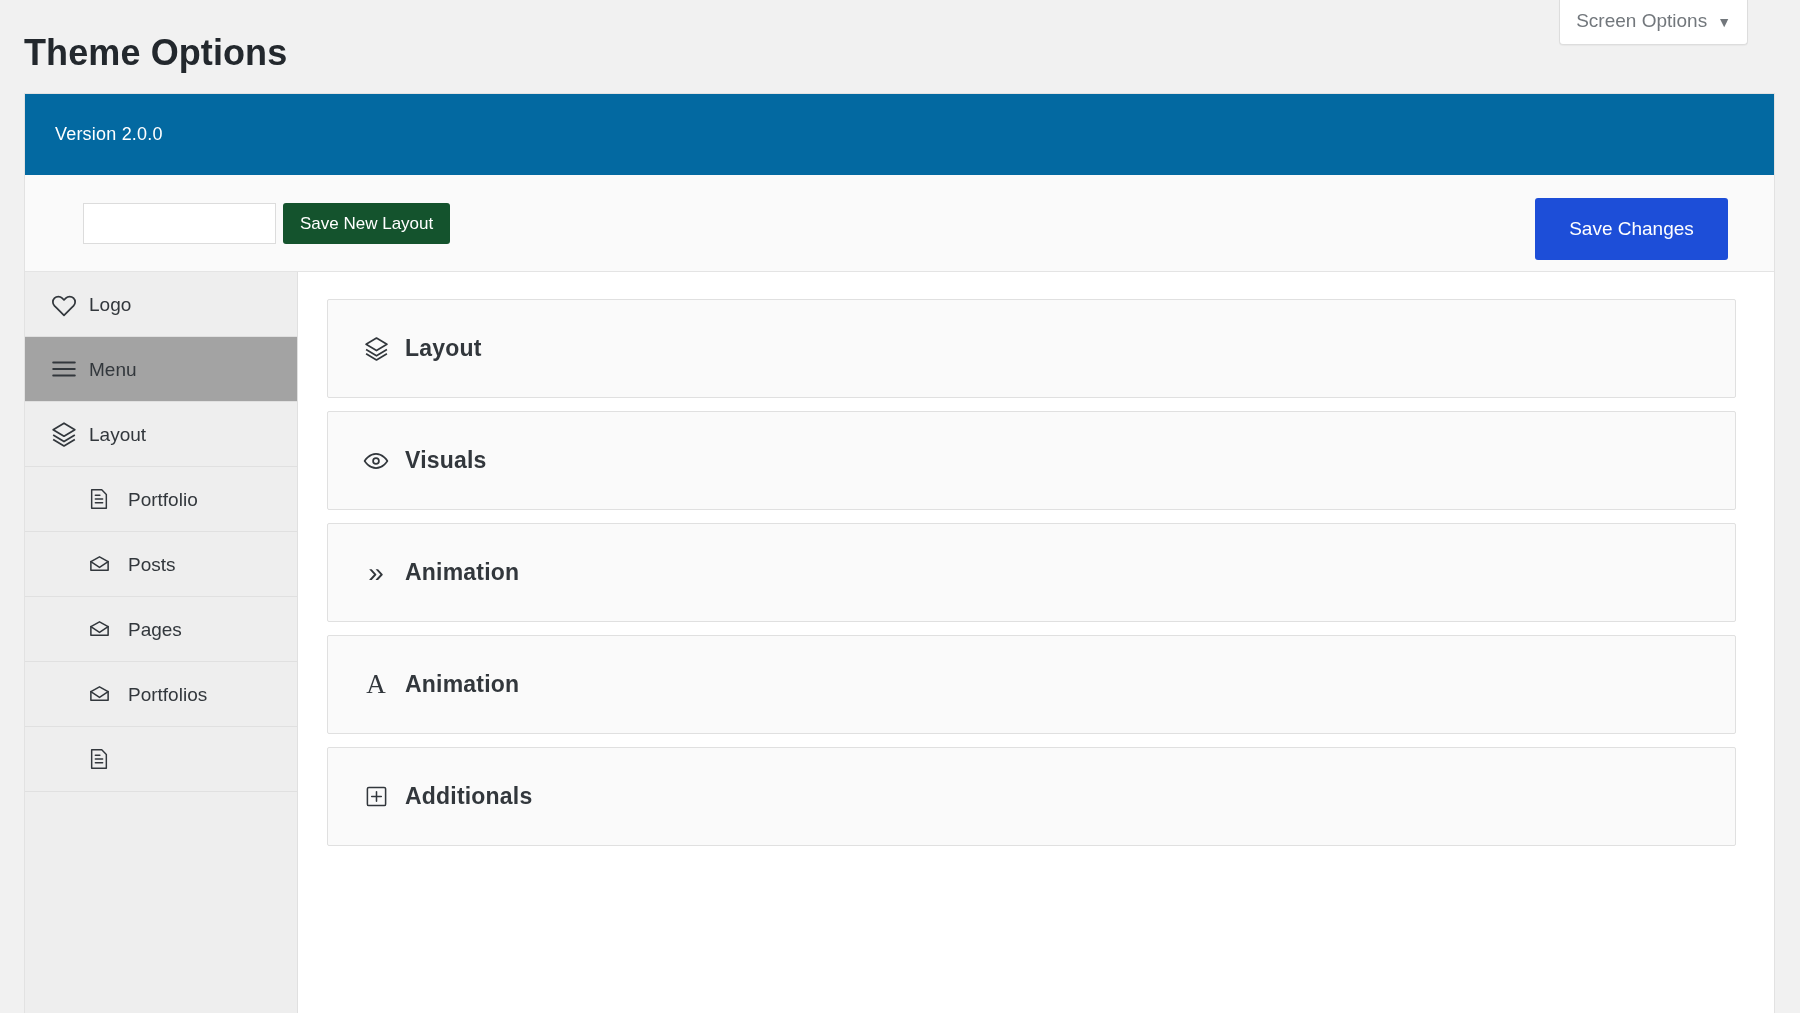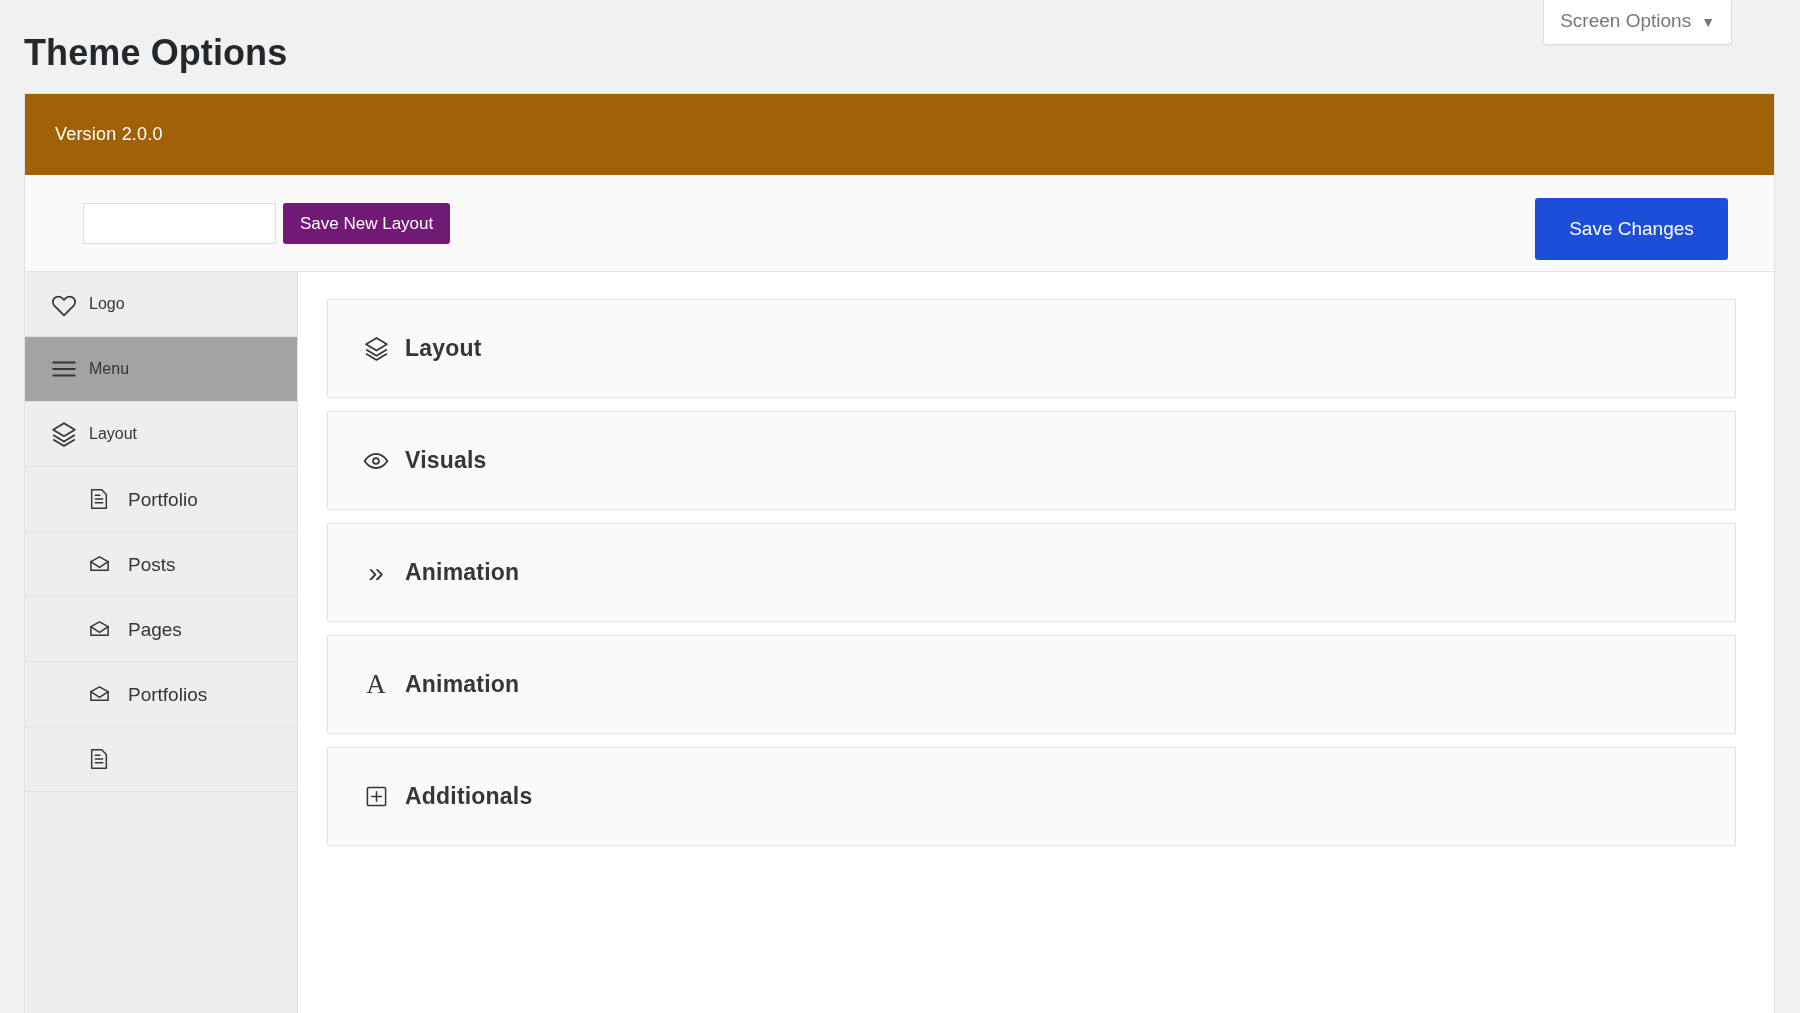--- a/index.html
+++ b/index.html
@@ -14,21 +14,21 @@
     background: #f1f1f1;
     font-family: "Liberation Sans", sans-serif;
     color: #32373c;
     -webkit-font-smoothing: antialiased;
   }
 
   
   .screen-options-tab {
     position: absolute;
     top: 0;
-    right: 68px;
+    right: 52px;
     background: #ffffff;
     border: 1px solid #ddd;
     border-top: none;
     border-radius: 0 0 4px 4px;
     padding: 10px 16px 11px 16px;
     font-size: 19px;
     color: #72777c;
     line-height: 1.2;
     cursor: pointer;
     display: flex;
@@ -63,21 +63,21 @@
     width: 1751px;
     bottom: 0;
     background: #ffffff;
     border: 1px solid #e2e2e2;
     border-bottom: none;
   }
 
   
   .opts-header {
     height: 81px;
-    background: #a16207;
+    background: #0369a1;
     display: flex;
     align-items: center;
     padding: 0 0 0 30px;
   }
   .opts-version {
     color: #ffffff;
     font-size: 18px;
     font-weight: 400;
     letter-spacing: .2px;
   }
@@ -99,21 +99,21 @@
     border: 1px solid #dcdcdc;
     font-family: "Liberation Sans", sans-serif;
     font-size: 16px;
     color: #32373c;
     padding: 0 9px;
     outline: none;
   }
   .btn-save-layout {
     margin-left: 7px;
     height: 41px;
-    background: #701a75;
+    background: #14532d;
     color: #ffffff;
     border: none;
     border-radius: 3px;
     font-family: "Liberation Sans", sans-serif;
     font-size: 17px;
     padding: 0 17px;
     cursor: pointer;
     line-height: 41px;
   }
   .btn-save-changes {
@@ -151,21 +151,21 @@
     z-index: 2;
   }
   .side-item {
     height: 65px;
     display: flex;
     align-items: center;
     padding-left: 26px;
     border-bottom: 1px solid #e0e0e0;
     background: #eeeeee;
     cursor: pointer;
-    font-size: 16px;
+    font-size: 19px;
     color: #32373c;
     position: relative;
   }
   .side-item.active {
     background: #a3a3a3;
     width: 274px;
     border-right: 1px solid #ffffff;
   }
   .side-item.sub {
     padding-left: 63px;

